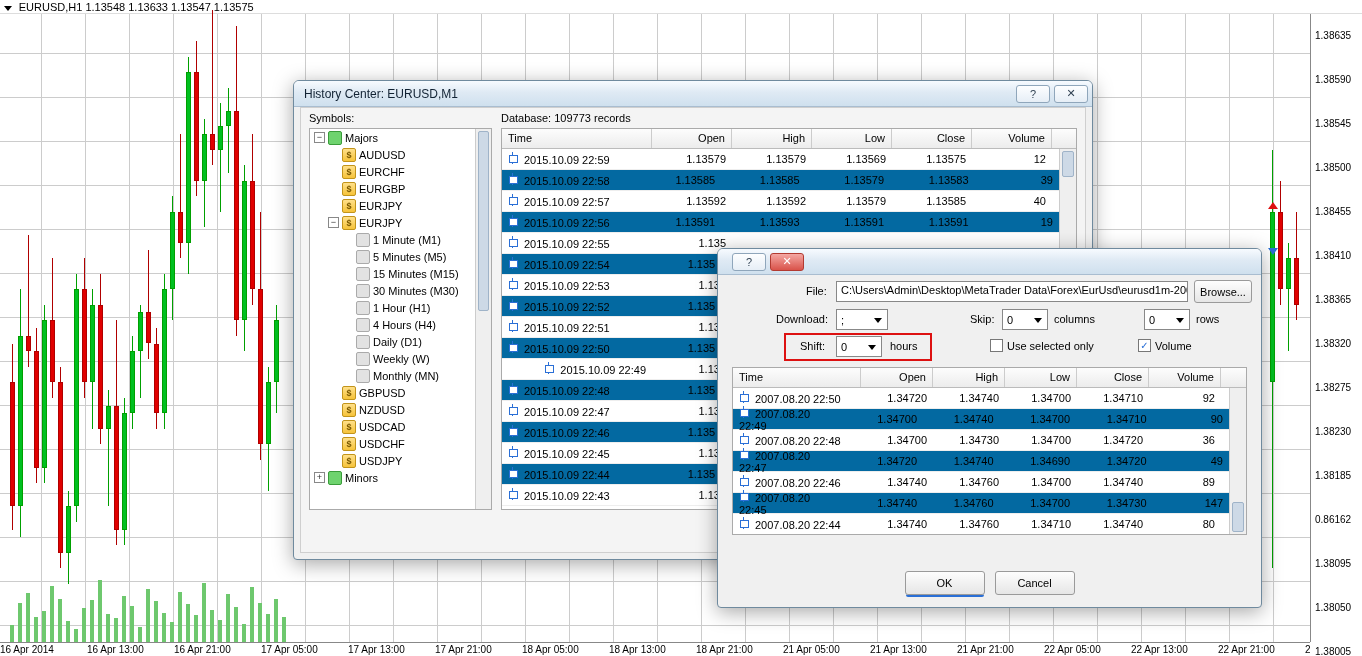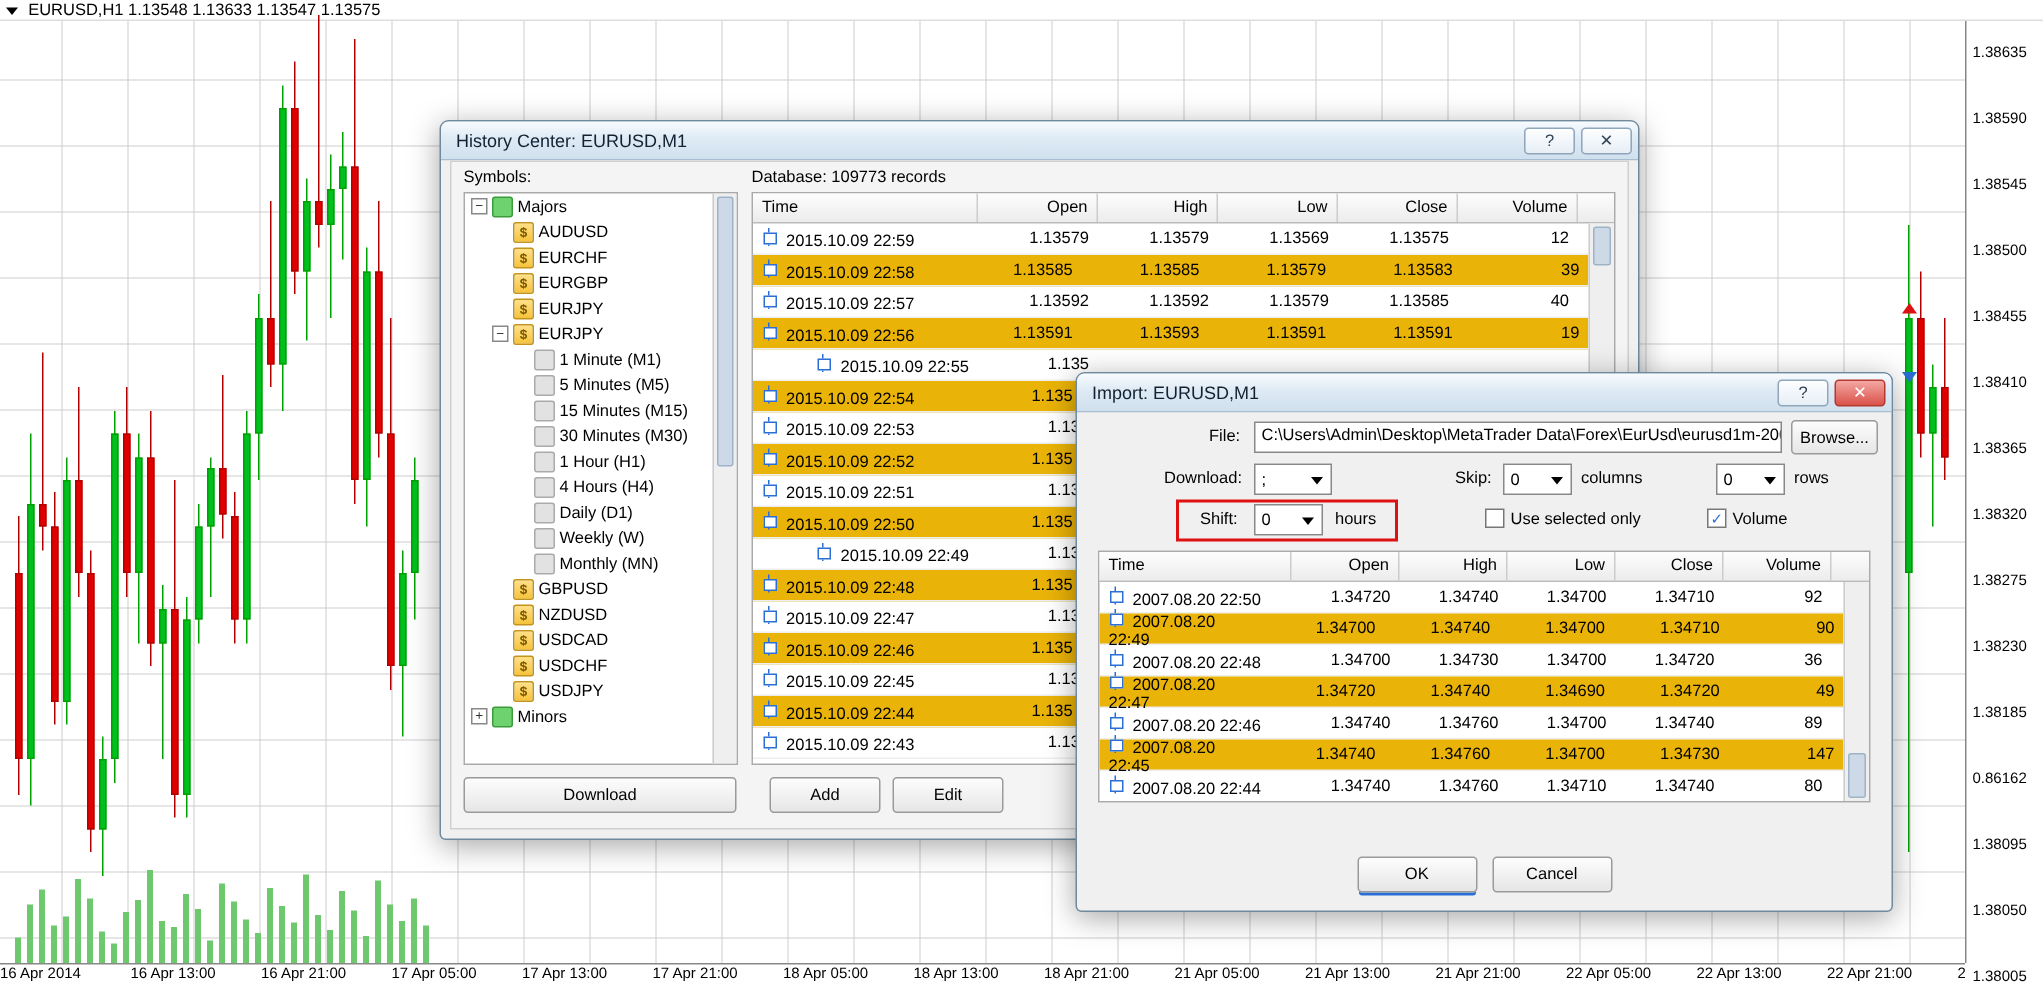--- a/index.html
+++ b/index.html
@@ -52,21 +52,21 @@
   .ico.tf { background:#e2e2e2; border:1px solid #aaa; }
   .tree-scroll { position:absolute; right:0; top:0; bottom:0; width:16px; background:#efefef; border-left:1px solid #ccc; }
   .tree-thumb { position:absolute; left:2px; right:2px; top:2px; height:180px; background:#cdd9e6; border:1px solid #9fb3c8; border-radius:2px; }
 
   .dbarea { position:absolute; left:200px; right:8px; top:20px; bottom:42px; }
   .grid-table { position:absolute; inset:0; background:#fff; border:1px solid #aaa; }
   .gt-head { display:flex; height:20px; background:linear-gradient(#fdfdfd,#ececec); border-bottom:1px solid #bbb; }
   .gt-head div { border-right:1px solid #ccc; padding:3px 6px 0 6px; color:#000; }
   .gt-body { position:absolute; top:20px; left:0; right:17px; bottom:0; overflow:hidden; }
   .gt-row { display:flex; height:21px; align-items:center; border-bottom:1px solid #eee; }
-  .gt-row.alt { background:#eab308;gap:12px; }
+  .gt-row.alt { background:#0369a1;gap:12px; }
   .gt-row div { padding:0 6px; }
   .gt-scroll { position:absolute; right:0; top:20px; bottom:0; width:17px; background:#efefef; border-left:1px solid #ccc; }
   .gt-thumb { position:absolute; left:2px; right:2px; top:2px; height:26px; background:#cdd9e6; border:1px solid #9fb3c8; border-radius:2px; }
   .bar-ico { width:10px; height:12px; margin-right:6px; display:inline-block; position:relative; }
   .bar-ico::before { content:""; position:absolute; left:4px; top:0; width:1px; height:12px; background:#2a6fd6; }
   .bar-ico::after { content:""; position:absolute; left:1px; top:3px; width:7px; height:6px; border:1px solid #2a6fd6; background:#fff; }
 
   .btn { height:24px; background:linear-gradient(#fdfdfd,#e6e6e6); border:1px solid #9a9a9a; border-radius:3px; display:inline-flex; align-items:center; justify-content:center; padding:0 10px; cursor:default; }
   .hc-buttons { position:absolute; left:8px; right:8px; bottom:8px; height:26px; display:flex; gap:8px; }
   .hc-buttons .btn { flex:0 0 auto; }
@@ -488,21 +488,21 @@
             </div>
             <div class="gt-row alt">
               <div style="width: 150px; text-align: left;"><span class="bar-ico"></span><span>2015.10.09 22:56</span></div>
               <div style="width: 80px; text-align: right;">1.13591</div>
               <div style="width: 80px; text-align: right;">1.13593</div>
               <div style="width: 80px; text-align: right;">1.13591</div>
               <div style="width: 80px; text-align: right;">1.13591</div>
               <div style="width: 80px; text-align: right;">19</div>
             </div>
             <div class="gt-row">
-              <div style="width: 150px; text-align: right;"><span class="bar-ico"></span><span>2015.10.09 22:55</span></div>
+              <div style="width: 150px; text-align: left;"><span class="bar-ico"></span><span>2015.10.09 22:55</span></div>
               <div style="width: 80px; text-align: right;">1.135</div>
               <div style="width: 80px; text-align: right;"></div>
               <div style="width: 80px; text-align: right;"></div>
               <div style="width: 80px; text-align: right;"></div>
               <div style="width: 80px; text-align: right;"></div>
             </div>
             <div class="gt-row alt">
               <div style="width: 150px; text-align: left;"><span class="bar-ico"></span><span>2015.10.09 22:54</span></div>
               <div style="width: 80px; text-align: right;">1.135</div>
               <div style="width: 80px; text-align: right;"></div>
@@ -598,32 +598,25 @@
               <div style="width: 80px; text-align: right;"></div>
               <div style="width: 80px; text-align: right;"></div>
             </div>
           </div>
         <div class="gt-scroll">
             <div class="gt-thumb"></div>
           </div>
       </div>
     </div>
 
-    <div class="hc-buttons">
-      <span class="btn" style="width:182px;">Download</span>
-      <span style="flex:0 0 6px"></span>
-      <span class="btn" style="width:74px;">Add</span>
-      <span class="btn" style="width:74px;">Edit</span>
-    </div>
   </div>
 </div>
 
 <div class="win" style="left:717px; top:248px; width:545px; height:360px;">
   <div class="titlebar">
-    <span class="title">Import: EURUSD,M1</span>
     <span class="tbtn">?</span>
     <span class="tbtn close">✕</span>
   </div>
   <div class="imp-body">
 
     <span class="field-lbl" style="position:absolute; left:82px; top:10px;">File:</span>
     <div class="txt" style="position:absolute; left:112px; top:6px; width:352px; overflow:hidden; white-space:nowrap;">C:\Users\Admin\Desktop\MetaTrader Data\Forex\EurUsd\eurusd1m-200</div>
     <span class="btn" style="position:absolute; left:470px; top:5px; width:58px; height:23px;">Browse...</span>
 
     <span class="field-lbl" style="position:absolute; left:52px; top:38px;">Download:</span>

